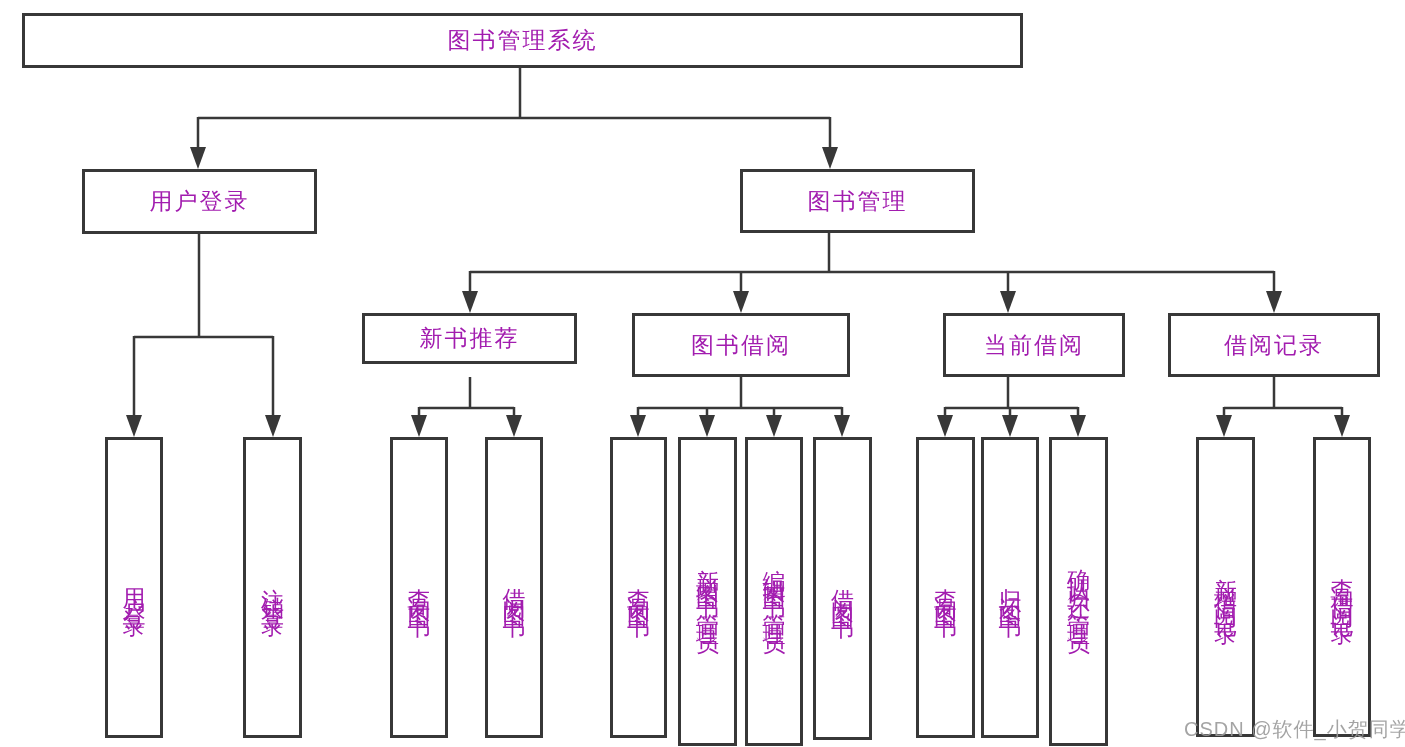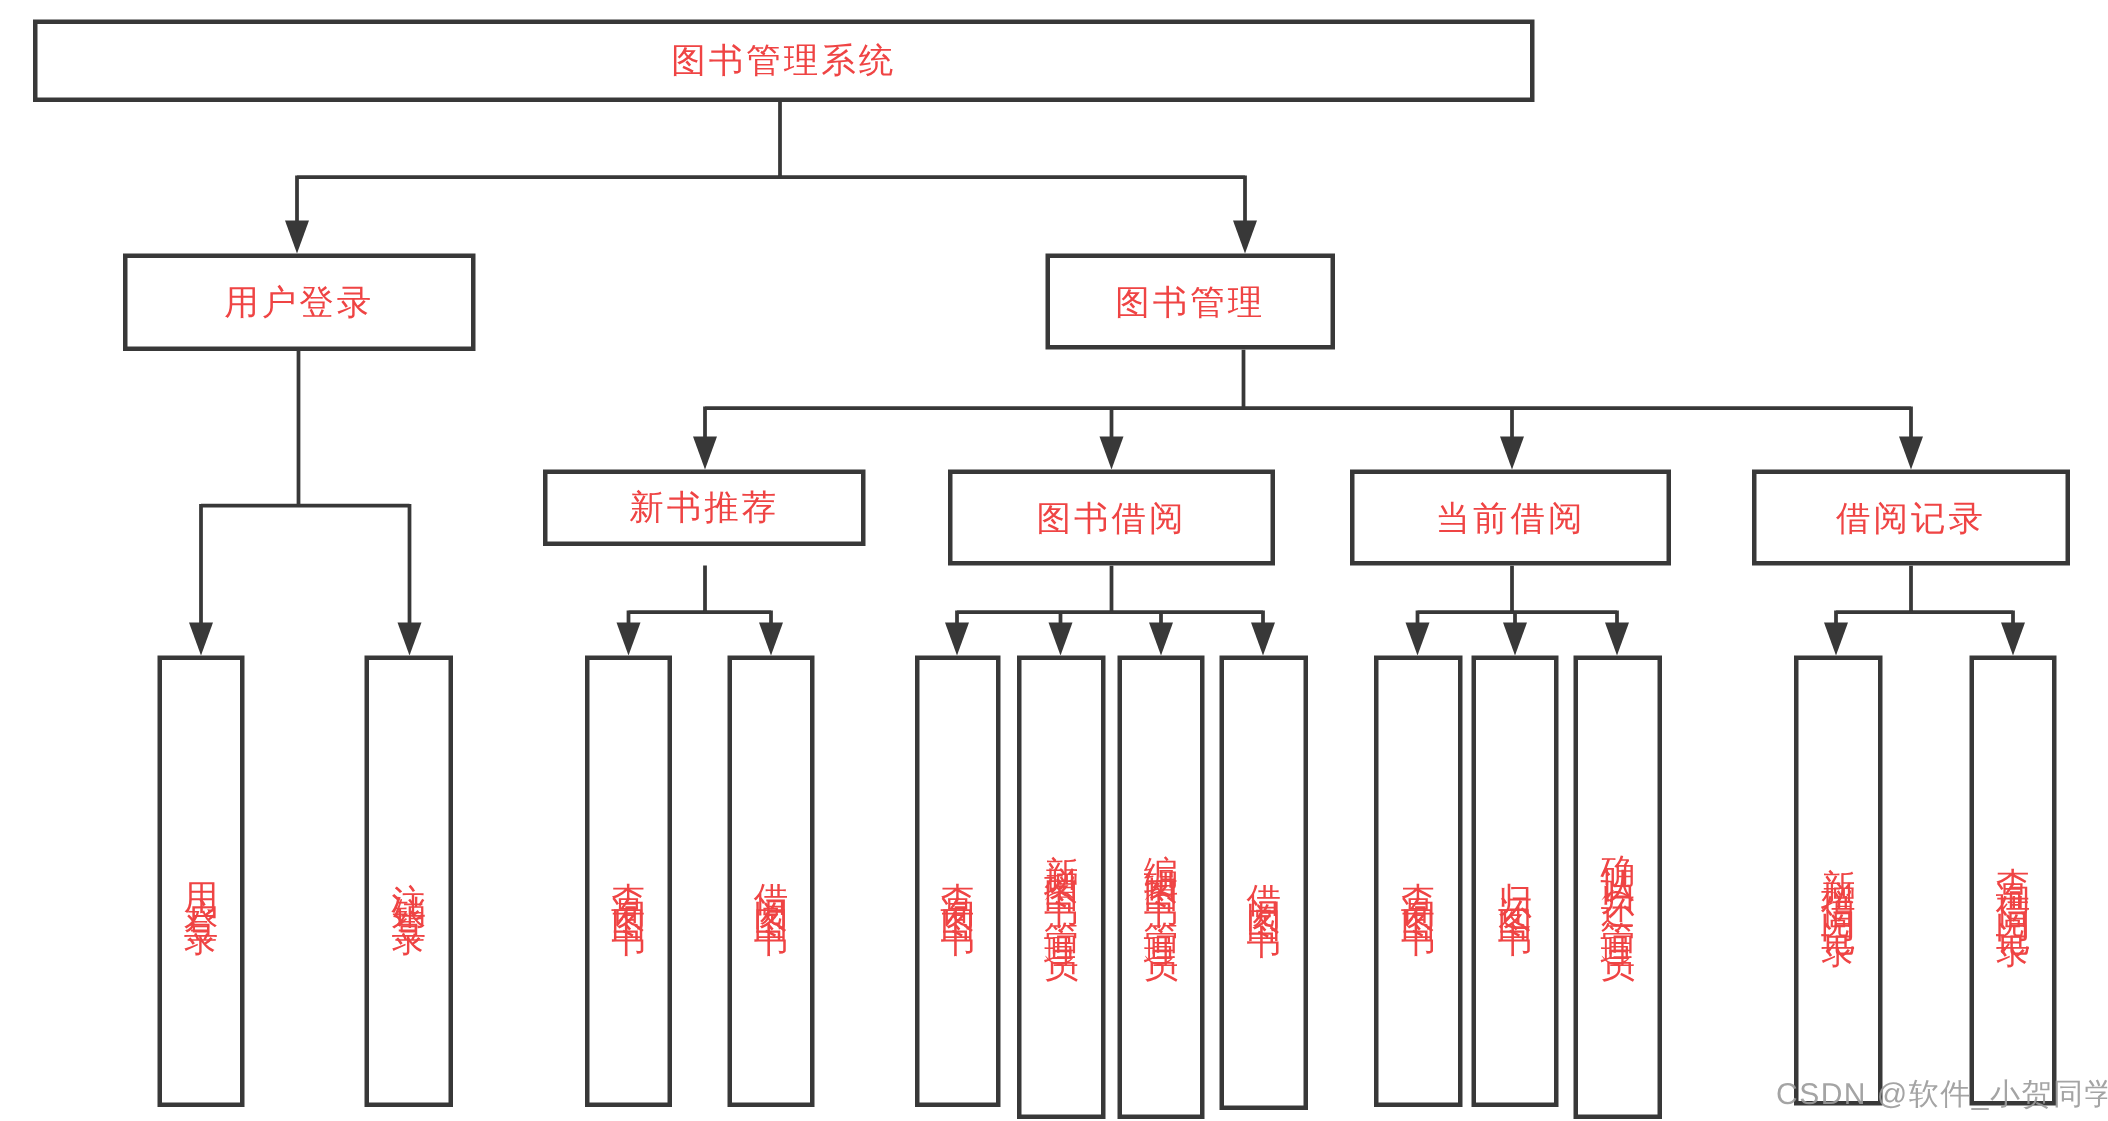--- a/index.html
+++ b/index.html
@@ -20,21 +20,21 @@
     display:flex;
     align-items:center;
     justify-content:center;
     color:#333333;
     z-index:2;
   }
   .lbl{
     font-size:23px;
     letter-spacing:2px;
     white-space:nowrap;
-    color:#ef4444;
+    color:#a21caf;
   }
   .vbox .lbl{
     writing-mode:vertical-rl;
     text-orientation:mixed;
     letter-spacing:9px;
     line-height:1;
     white-space:normal;
   }
   .watermark{
     position:absolute;
@@ -93,31 +93,31 @@
     </g>
   </svg>
 
   <div class="box" style="left:22px;top:13px;width:1001px;height:55px">
     <span class="lbl">图书管理系统</span>
   </div>
 
   <div class="box" style="left:82px;top:169px;width:235px;height:65px">
     <span class="lbl">用户登录</span>
   </div>
-  <div class="box" style="left:697px;top:169px;width:193px;height:64px">
+  <div class="box" style="left:740px;top:169px;width:235px;height:64px">
     <span class="lbl">图书管理</span>
   </div>
 
   <div class="box" style="left:362px;top:313px;width:215px;height:51px">
     <span class="lbl">新书推荐</span>
   </div>
   <div class="box" style="left:632px;top:313px;width:218px;height:64px">
     <span class="lbl">图书借阅</span>
   </div>
-  <div class="box" style="left:900px;top:313px;width:214px;height:64px">
+  <div class="box" style="left:943px;top:313px;width:182px;height:64px">
     <span class="lbl">当前借阅</span>
   </div>
   <div class="box" style="left:1168px;top:313px;width:212px;height:64px">
     <span class="lbl">借阅记录</span>
   </div>
 
   <div class="box vbox" style="left:105px;top:437px;width:58px;height:301px">
     <span class="lbl">用户登录</span>
   </div>
   <div class="box vbox" style="left:243px;top:437px;width:59px;height:301px">

